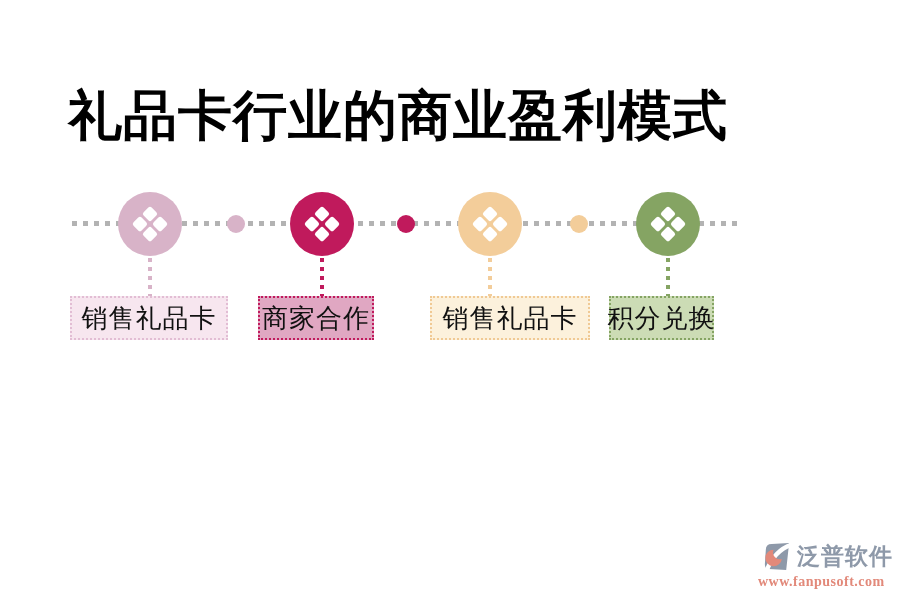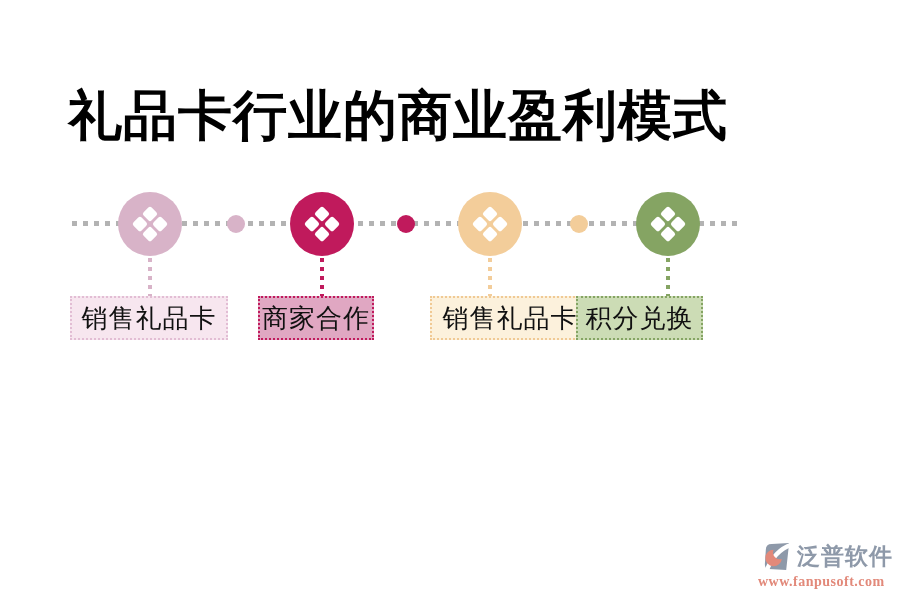--- a/index.html
+++ b/index.html
@@ -169,21 +169,21 @@
     <svg width="38" height="38" viewBox="0 0 40 40">
       <g transform="rotate(45 20 20)" fill="#ffffff">
         <rect x="6.5" y="6.5" width="12" height="12" rx="2.5"></rect>
         <rect x="21.5" y="6.5" width="12" height="12" rx="2.5"></rect>
         <rect x="6.5" y="21.5" width="12" height="12" rx="2.5"></rect>
         <rect x="21.5" y="21.5" width="12" height="12" rx="2.5"></rect>
       </g>
     </svg>
   </div>
   <div class="vconn" style="left: 666px; --c: #85a463; --bg: #ccdcb5; --bd: #85a463;"></div>
-  <div class="labelbox" style="left: 576px; width: 127px; --c: #85a463; --bg: #ccdcb5; --bd: #85a463;">
+  <div class="labelbox" style="left: 609px; width: 105px; --c: #85a463; --bg: #ccdcb5; --bd: #85a463;">
     <span>积分兑换</span>
   </div>
 
   <div class="watermark" style="--brand: #8e99a9; --url: #e2897a;">
     <div class="wm-top">
       <svg width="33" height="33" viewBox="0 0 34 34">
         <path d="M6 10 Q6 4 12 4 L30 3 L27 31 L9 30 Q5 30 5 25 Z" fill="#8e99a9"></path>
         <path d="M7 31 Q15 11 32 5" stroke="#ffffff" stroke-width="4.5" fill="none"></path>
         <path d="M14 10 A8.5 8.5 0 1 0 22.5 19.5 A7 7 0 0 1 14 10 Z" fill="#e2897a"></path>
       </svg>

